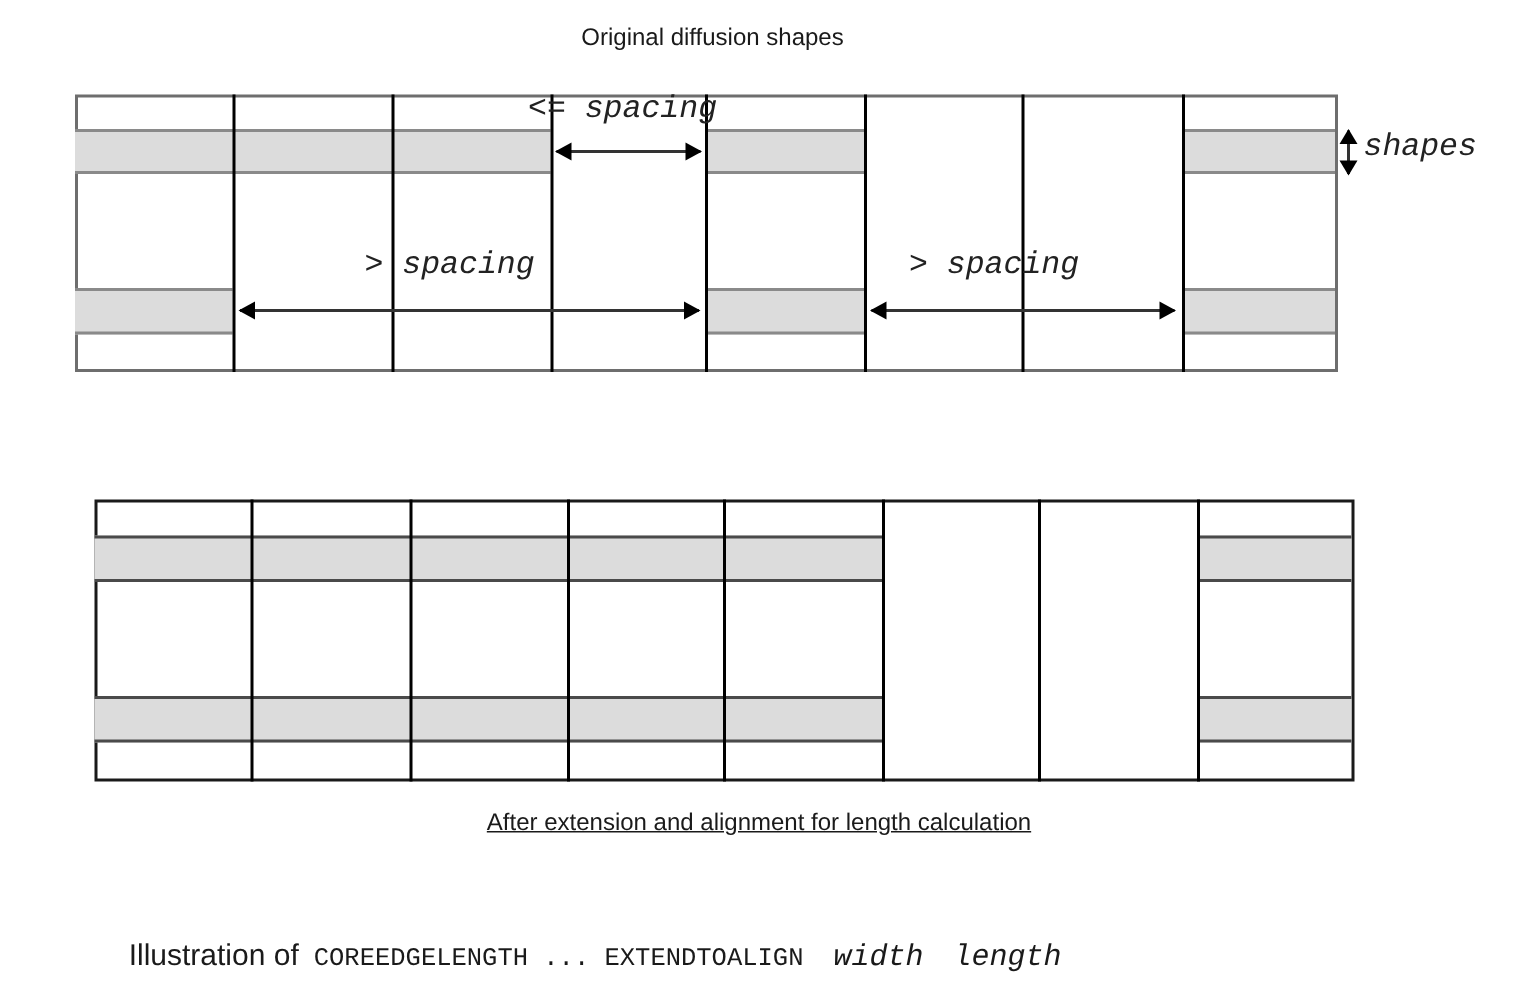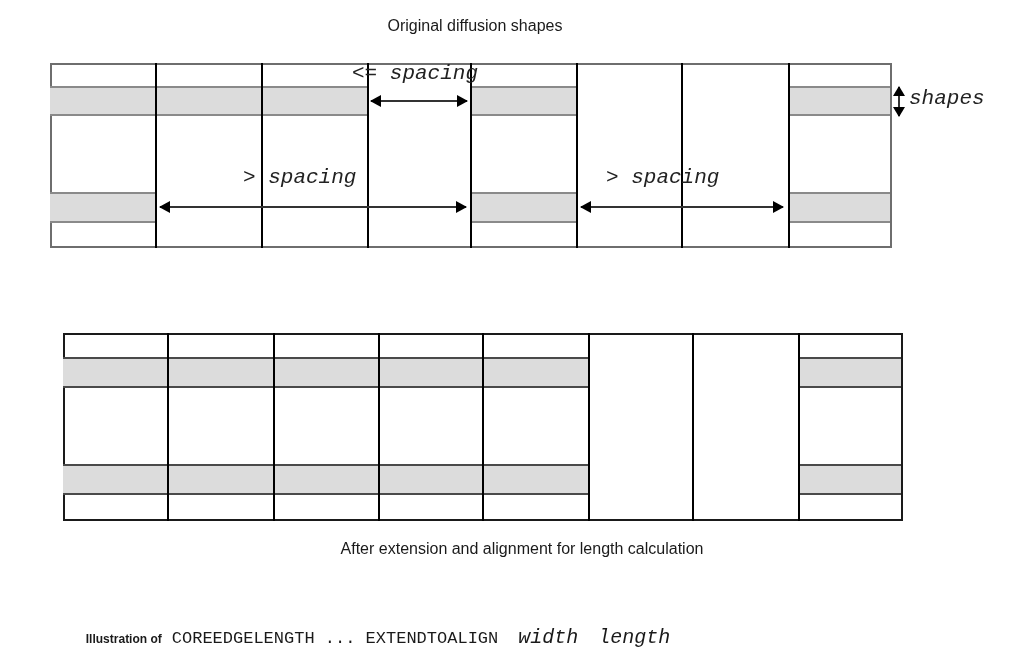--- a/index.html
+++ b/index.html
@@ -27,21 +27,21 @@
       border-top:6px solid transparent;border-bottom:6px solid transparent;}
   .arrow-h::before{left:-1px;border-right:11px solid #000;}
   .arrow-h::after{right:-1px;border-left:11px solid #000;}
   
   .arrow-v{position:absolute;width:2px;background:var(--c-arrow);z-index:4;}
   .arrow-v::before,.arrow-v::after{content:"";position:absolute;left:-5px;width:0;height:0;
       border-left:6px solid transparent;border-right:6px solid transparent;}
   .arrow-v::before{top:-1px;border-bottom:10px solid #000;}
   .arrow-v::after{bottom:-1px;border-top:10px solid #000;}
   .footer{position:absolute;left:68px;top:608px;white-space:pre;z-index:4;}
-  .footer .f-sans{font-size:12px;font-weight:bold;}
+  .footer .f-sans{font-size:20px;}
   .footer .f-code{font-family:"Liberation Mono",monospace;font-size:17px;margin-left:10px;}
   .footer .f-args{font-family:"Liberation Mono",monospace;font-style:italic;font-size:20px;
                   margin-left:20px;word-spacing:8px;}
   .z4{z-index:4;}
 </style>
 </head>
 <body>
 
 <div id="canvas">
 
@@ -86,19 +86,19 @@
   <div class="bar bar-b" style="left:798px;top:464px;width:103px;height:31px;"></div>
 
   <div class="vline" style="left:167px;top:333px;height:188px;"></div>
   <div class="vline" style="left:273px;top:333px;height:188px;"></div>
   <div class="vline" style="left:378px;top:333px;height:188px;"></div>
   <div class="vline" style="left:482px;top:333px;height:188px;"></div>
   <div class="vline" style="left:588px;top:333px;height:188px;"></div>
   <div class="vline" style="left:692px;top:333px;height:188px;"></div>
   <div class="vline" style="left:798px;top:333px;height:188px;"></div>
 
-  <div class="abs caption" style="left:272px;top:539px;width:500px;text-align:center;">After extension and alignment for length calculation</div>
+  <div class="abs caption" style="left:256px;top:539px;width:500px;text-align:center;text-decoration:underline;">After extension and alignment for length calculation</div>
 
   <div class="footer">
     <span class="f-sans">Illustration of</span><span class="f-code">COREEDGELENGTH ... EXTENDTOALIGN</span><span class="f-args">width length</span>
   </div>
 
 </div>
 
 </body></html>

